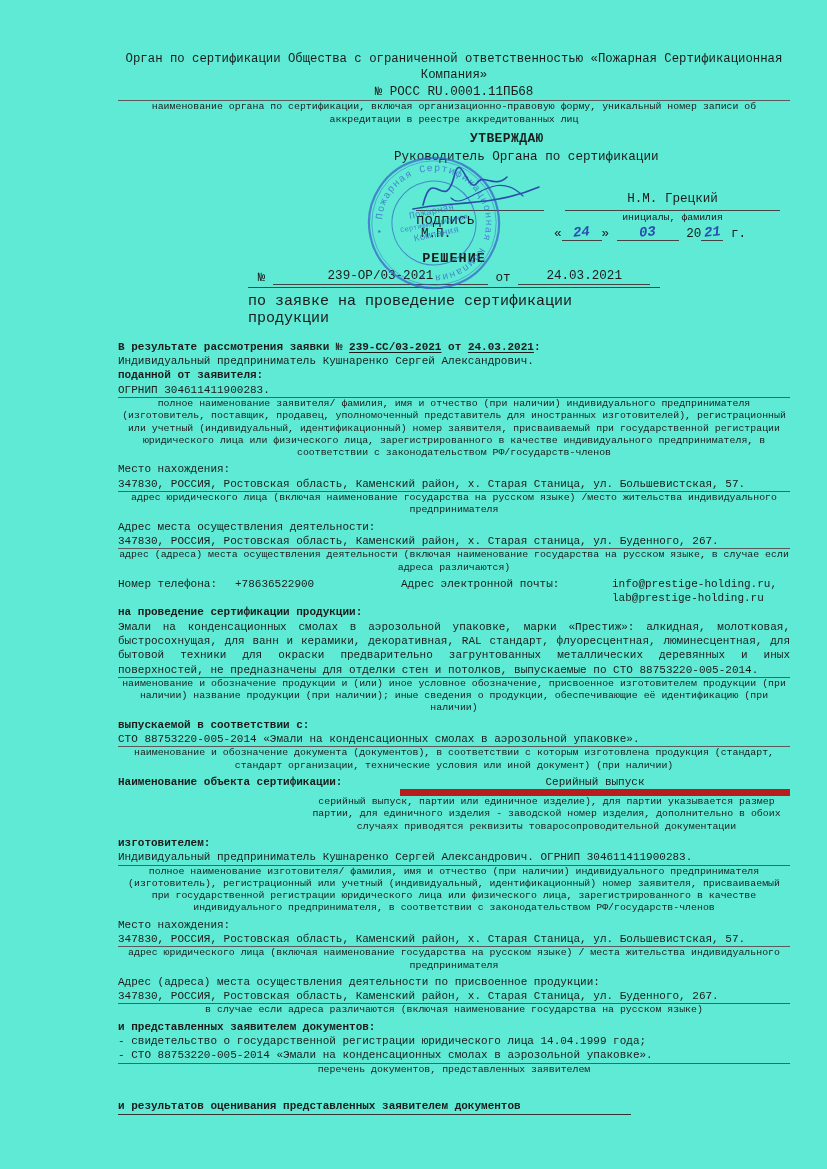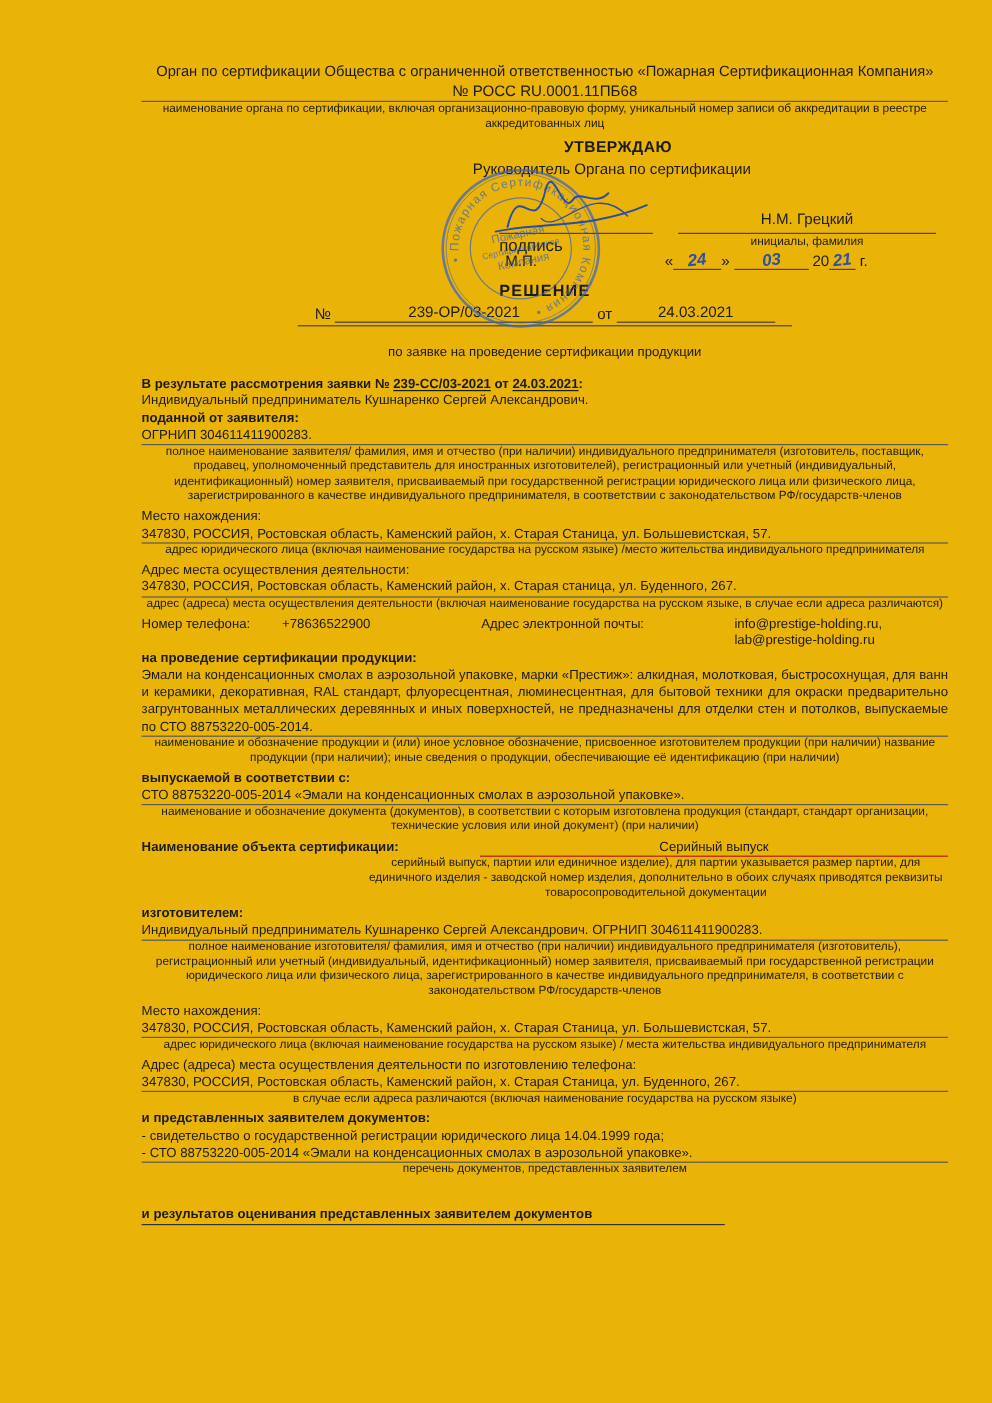--- a/index.html
+++ b/index.html
@@ -1,19 +1,19 @@
 <!DOCTYPE html>
 <html><head>
 <meta charset="utf-8">
 <style>
   * { margin:0; padding:0; box-sizing:border-box; }
   html,body { background:#ffffff; }
   .page {
-    position:relative; width:827px; height:1169px; background:#eab308;
-    font-family:Liberation Sans, sans-serif; color:#1b1b1b;
+    position:relative; width:827px; height:1169px; background:#5eead4;
+    font-family:Liberation Mono, monospace; color:#1b1b1b;
     overflow:hidden; margin:0 auto;
   }
   .content { padding:52px 37px 0 118px; }
   .t  { font-size:11px; line-height:1.3; }
   .b  { font-weight:bold; }
   .j  { text-align:justify; }
   .u  { text-decoration:underline; text-underline-offset:2px; }
   .cap {
     font-size:9.9px; line-height:1.24; text-align:center; color:#1c1c1c;
     border-top:1px solid #5a5a5a; padding-top:0; margin-bottom:3px;
@@ -38,27 +38,27 @@
   .signsvg  { position:absolute; left:283px; top:10px; width:152px; height:82px; z-index:4; }
   .blank { display:inline-block; border-bottom:1px solid #444; text-align:center;
            height:16px; vertical-align:bottom; }
   .hand { font-style:italic; font-weight:bold; color:#2b4fae; display:inline-block;
           transform:rotate(-6deg); font-size:14px; line-height:1; }
 
   
   .dec-title { text-align:center; font-weight:bold; font-size:13.5px; letter-spacing:1px; margin-top:2px; }
   .dec-num   { text-align:center; font-size:12.6px; margin-top:3px; }
   .dec-sub   { width:412px; margin:2px auto 0; border-top:1px solid #444;
-               text-align:center; font-size:11px; padding-top:16px; }
+               text-align:left; font-size:15px; padding-top:5px; }
 
   .intro { margin-top:13px; }
   .row { display:flex; align-items:flex-start; }
   .emails { display:inline-block; }
   .objrow { display:flex; }
-  .objval { flex:1; text-align:center; border-bottom:1px solid #b91c1c; }
+  .objval { flex:1; text-align:center; border-bottom:7px solid #b91c1c; }
   .objcap { margin-left:185px; border-top:none; }
   .results { display:inline-block; border-bottom:1px solid #333; padding-right:110px; padding-bottom:1px; margin-top:20px; }
 </style>
 </head>
 <body>
 
 <div class="page">
   <div class="content">
 
     
@@ -162,21 +162,21 @@
     <div class="cap objcap">серийный выпуск, партии или единичное изделие), для партии указывается размер партии, для единичного изделия - заводской номер изделия, дополнительно в обоих случаях приводятся реквизиты товаросопроводительной документации</div>
 
     <div class="t b">изготовителем:</div>
     <div class="t">Индивидуальный предприниматель Кушнаренко Сергей Александрович. ОГРНИП 304611411900283.</div>
     <div class="cap">полное наименование изготовителя/ фамилия, имя и отчество (при наличии) индивидуального предпринимателя (изготовитель), регистрационный или учетный (индивидуальный, идентификационный) номер заявителя, присваиваемый при государственной регистрации юридического лица или физического лица, зарегистрированного в качестве индивидуального предпринимателя, в соответствии с законодательством РФ/государств-членов</div>
 
     <div class="t">Место нахождения:</div>
     <div class="t">347830, РОССИЯ, Ростовская область, Каменский район, х. Старая Станица, ул. Большевистская, 57.</div>
     <div class="cap">адрес юридического лица (включая наименование государства на русском языке) / места жительства индивидуального предпринимателя</div>
 
-    <div class="t">Адрес (адреса) места осуществления деятельности по изготовлению телефона:</div>
+    <div class="t">Адрес (адреса) места осуществления деятельности по присвоенное продукции:</div>
     <div class="t">347830, РОССИЯ, Ростовская область, Каменский район, х. Старая Станица, ул. Буденного, 267.</div>
     <div class="cap">в случае если адреса различаются (включая наименование государства на русском языке)</div>
 
     <div class="t b">и представленных заявителем документов:</div>
     <div class="t">- свидетельство о государственной регистрации юридического лица 14.04.1999 года;</div>
     <div class="t">- СТО 88753220-005-2014 «Эмали на конденсационных смолах в аэрозольной упаковке».</div>
     <div class="cap">перечень документов, представленных заявителем</div>
 
     <div class="t b results">и результатов оценивания представленных заявителем документов</div>
 

